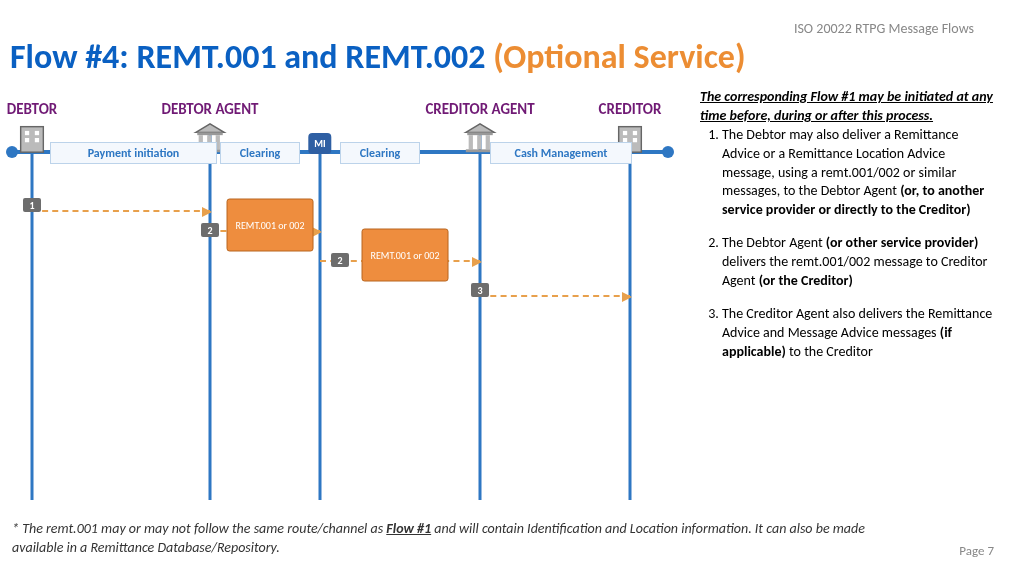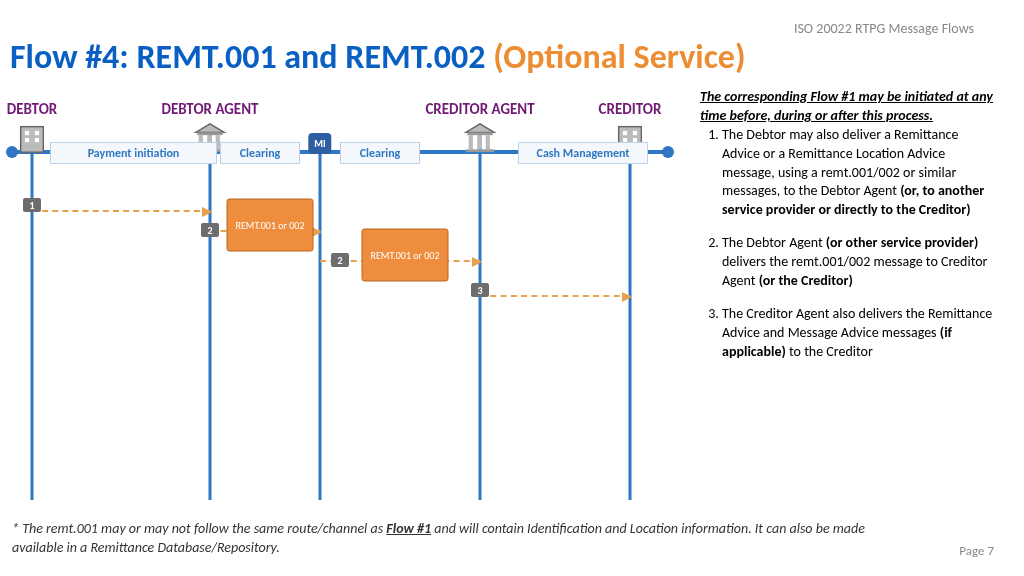--- a/index.html
+++ b/index.html
@@ -170,21 +170,21 @@
         <rect x="7" y="7" width="3" height="3" fill="#fff"></rect>
         <rect x="14" y="7" width="3" height="3" fill="#fff"></rect>
         <rect x="7" y="12" width="3" height="3" fill="#fff"></rect>
         <rect x="14" y="12" width="3" height="3" fill="#fff"></rect>
       </svg></div>
 
   <div class="segbox" style="left:40px;width:167px">Payment initiation</div>
   <div class="segbox" style="left:210px;width:80px">Clearing</div>
   <div class="mi-badge" style="left:310px">MI</div>
   <div class="segbox" style="left:330px;width:80px">Clearing</div>
-  <div class="segbox" style="left:508px;width:130px">Cash Management</div>
+  <div class="segbox" style="left:480px;width:142px">Cash Management</div>
 
   <div class="arrow" style="left:22px;width:178px;top:110px"></div>
   <div class="stepnum" style="left:22px;top:105px">1</div>
 
   <div class="arrow" style="left:200px;width:110px;top:130px"></div>
   <div class="stepnum" style="left:200px;top:130px">2</div>
   <div class="msgbox" style="left:260px;top:125px">REMT.001 or 002</div>
 
   <div class="arrow" style="left:310px;width:160px;top:160px"></div>
   <div class="stepnum" style="left:330px;top:160px">2</div>

